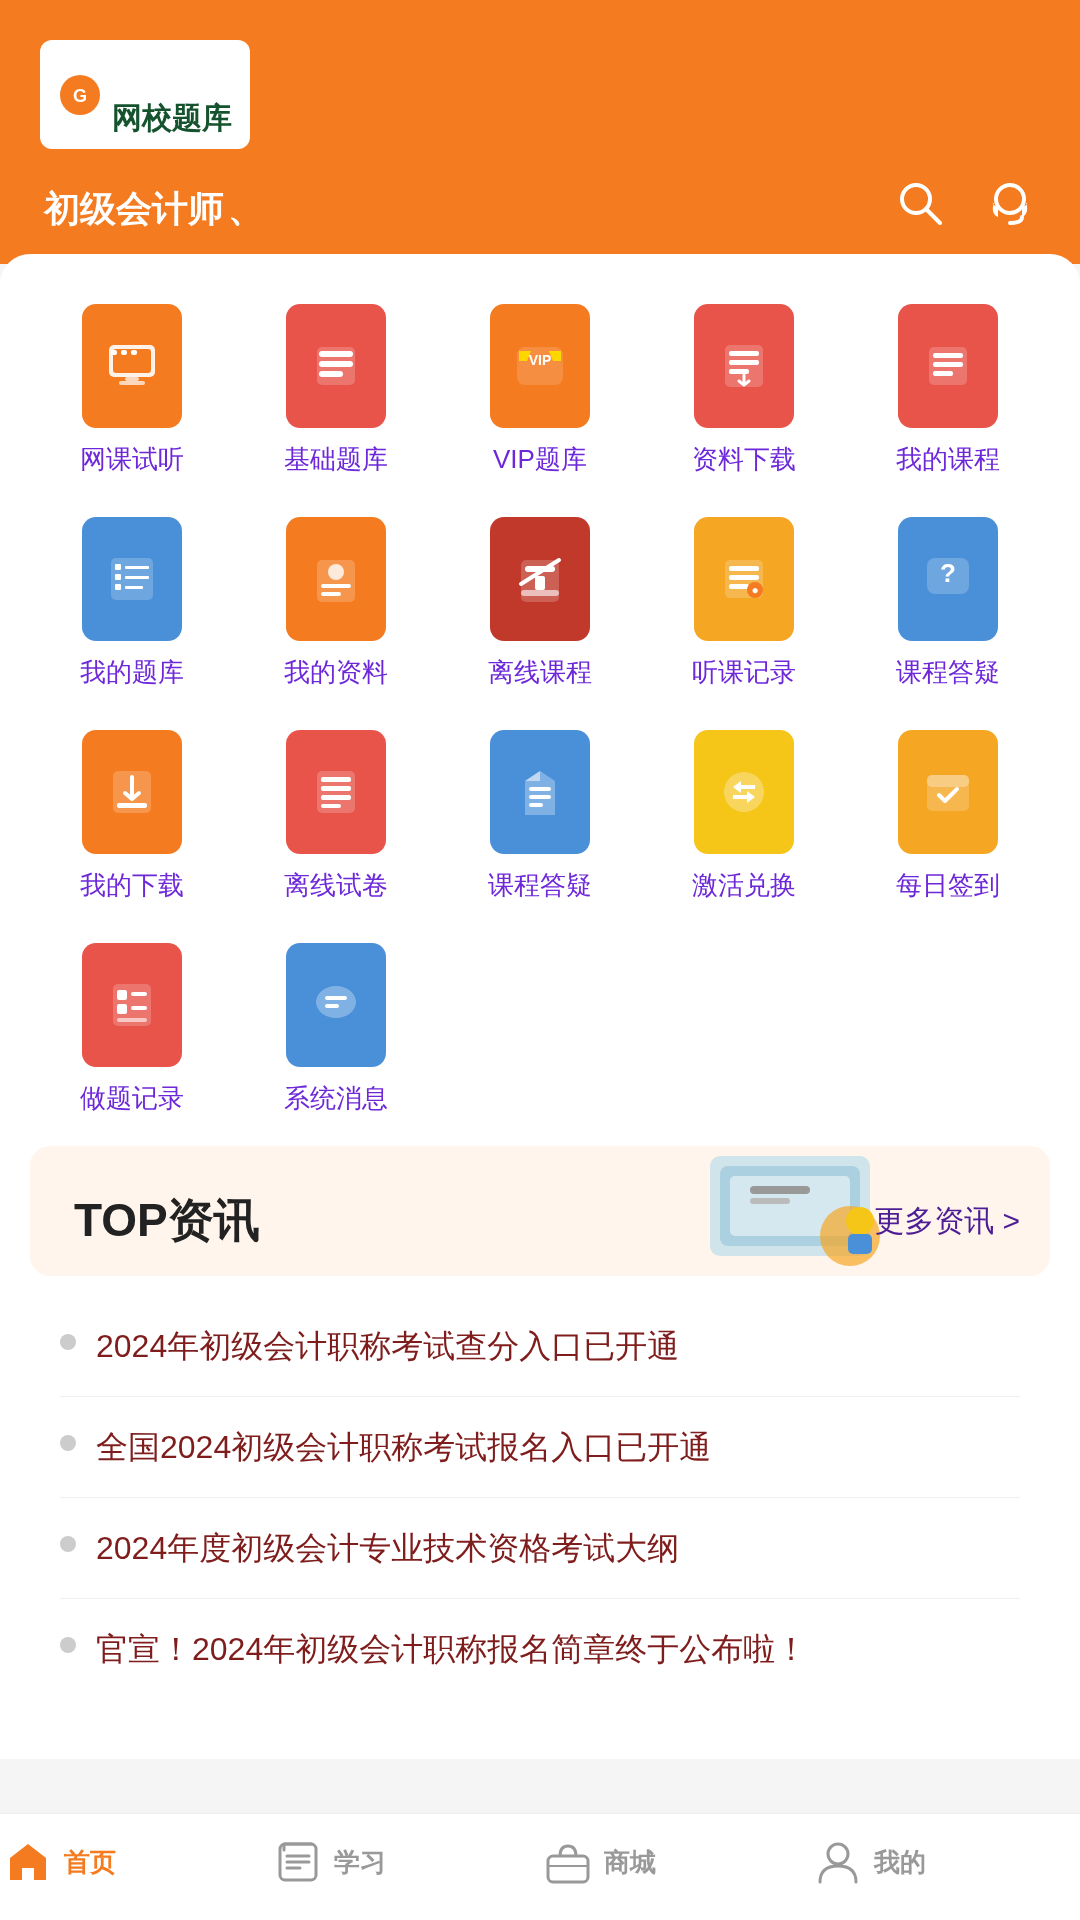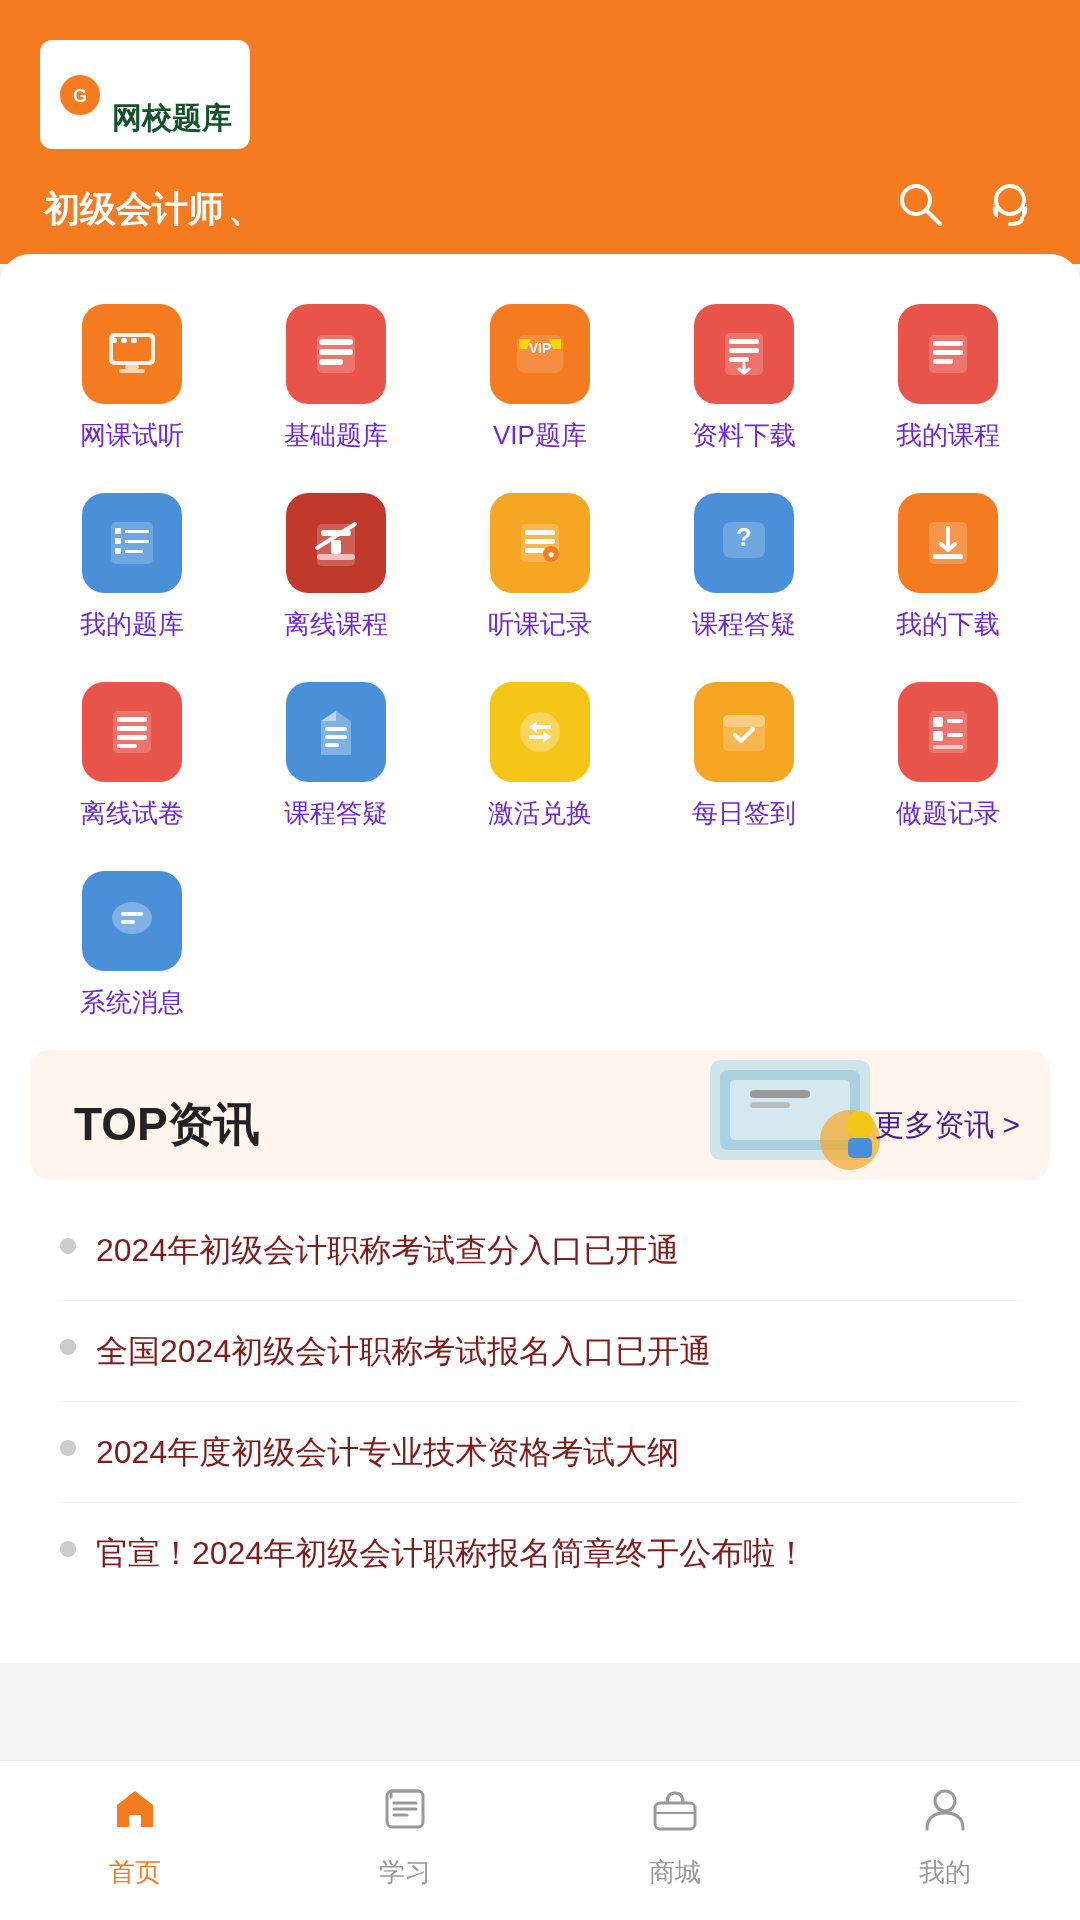--- a/index.html
+++ b/index.html
@@ -31,21 +31,21 @@
       height: 44px;
     }
     .logo-text {
       font-size: 30px;
       font-weight: bold;
       color: #14532d;
       margin-top: 48px;
     }
     .header-bottom {
       display: flex;
-      align-items: flex-end;
+      align-items: flex-start;
       justify-content: space-between;
       gap: 12px;
     }
     .header-title {
       font-size: 52px;
       font-weight: bold;
       color: white;
     }
     .header-title span {
       font-size: 36px;
@@ -82,22 +82,22 @@
     .icon-item {
       display: flex;
       flex-direction: column;
       align-items: center;
       gap: 14px;
       cursor: pointer;
       padding: 10px 0;
     }
     .icon-circle {
       width: 100px;
-      height: 100px;
-      border-radius: 22px;
+      height: 124px;
+      border-radius: 14px;
       display: flex;
       align-items: center;
       justify-content: center;
     }
     .icon-label {
       font-size: 26px;
       color: #6d28d9;
       text-align: center;
     }
 
@@ -173,25 +173,25 @@
       bottom: 0;
       width: 1080px;
       background: white;
       border-top: 1px solid #eee;
       display: flex;
       justify-content: space-around;
       padding: 20px 0 30px 0;
     }
     .nav-item {
       display: flex;
-      flex-direction: column;
-      align-items: center;
-      gap: 18px;
+      align-items: center;
+      gap: 8px;
       cursor: pointer;
       flex: 1;
+      font-weight: bold;
     }
     .nav-icon {
       width: 56px;
       height: 56px;
       display: flex;
       align-items: center;
       justify-content: center;
     }
     .nav-label {
       font-size: 26px;
@@ -317,20 +317,31 @@
           <rect x="12" y="24" width="6" height="6" rx="1" fill="white"></rect>
           <rect x="12" y="34" width="6" height="6" rx="1" fill="white"></rect>
           <rect x="22" y="16" width="24" height="3" rx="1" fill="white"></rect>
           <rect x="22" y="26" width="24" height="3" rx="1" fill="white"></rect>
           <rect x="22" y="36" width="18" height="3" rx="1" fill="white"></rect>
         </svg>
       </div>
       <span class="icon-label">我的题库</span>
     </div>
 
+    <div class="icon-item">
+      <div class="icon-circle" style="background:#F47B20;">
+        <svg width="58" height="58" viewBox="0 0 58 58" fill="none">
+          <rect x="10" y="10" width="38" height="42" rx="5" fill="white" fill-opacity="0.2"></rect>
+          <circle cx="29" cy="22" r="8" fill="white" fill-opacity="0.8"></circle>
+          <rect x="14" y="34" width="30" height="4" rx="2" fill="white"></rect>
+          <rect x="14" y="42" width="20" height="4" rx="2" fill="white"></rect>
+        </svg>
+      </div>
+      <span class="icon-label">我的资料</span>
+    </div>
 
     <div class="icon-item">
       <div class="icon-circle" style="background:#C0392B;">
         <svg width="58" height="58" viewBox="0 0 58 58" fill="none">
           <rect x="10" y="10" width="38" height="42" rx="5" fill="white" fill-opacity="0.2"></rect>
           <rect x="14" y="16" width="30" height="6" rx="3" fill="white"></rect>
           <rect x="24" y="26" width="10" height="14" rx="2" fill="white"></rect>
           <rect x="10" y="40" width="38" height="6" rx="3" fill="white" fill-opacity="0.6"></rect>
           <line x1="10" y1="34" x2="48" y2="10" stroke="white" stroke-width="4" stroke-linecap="round"></line>
         </svg>

